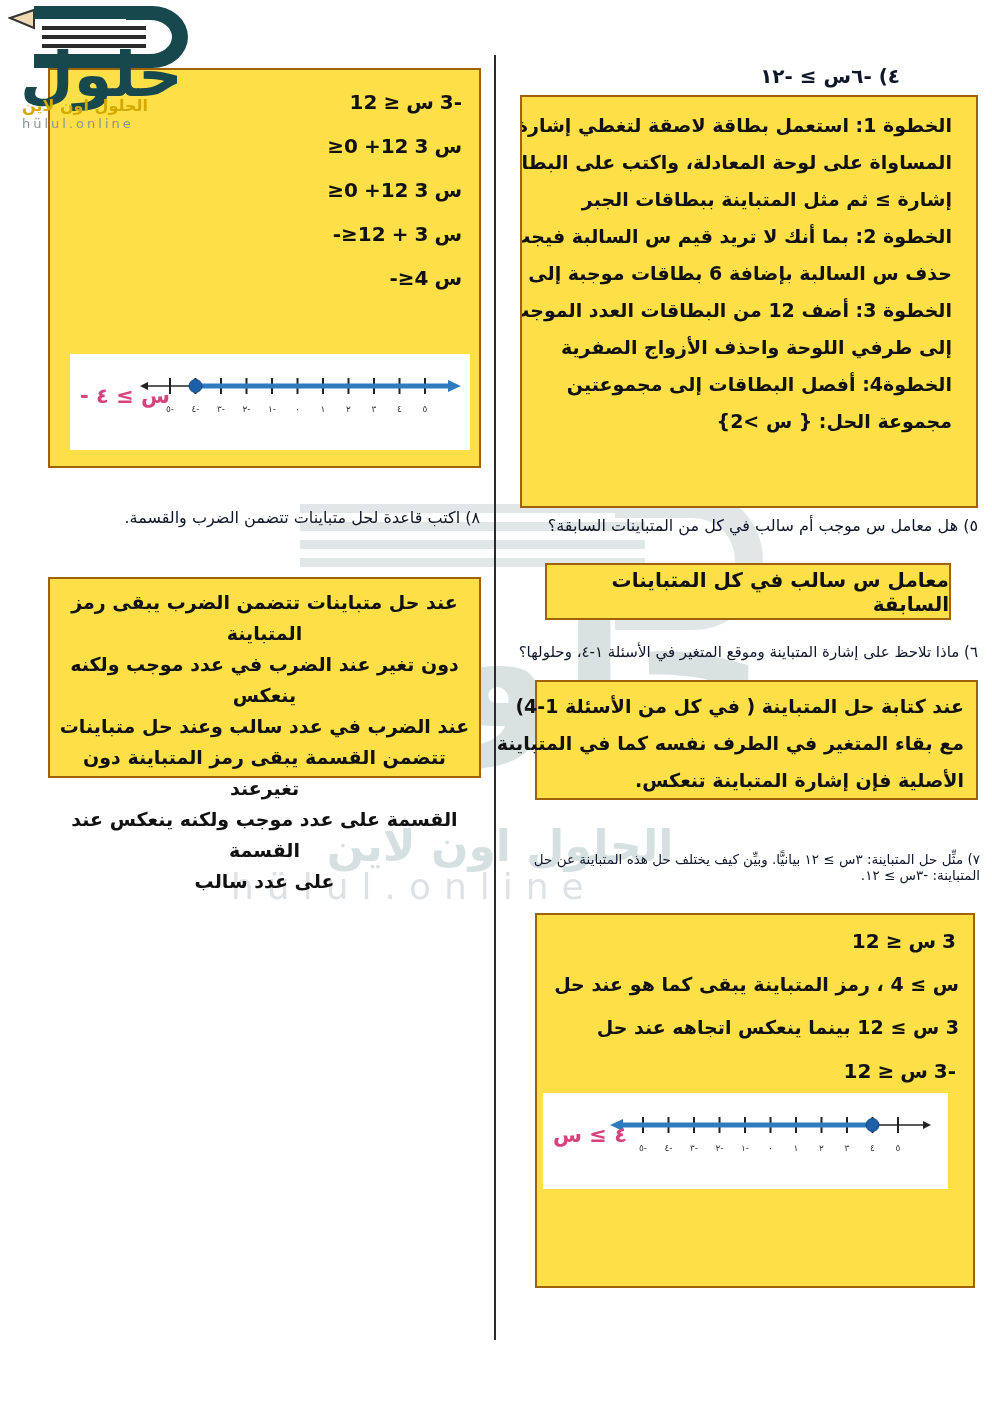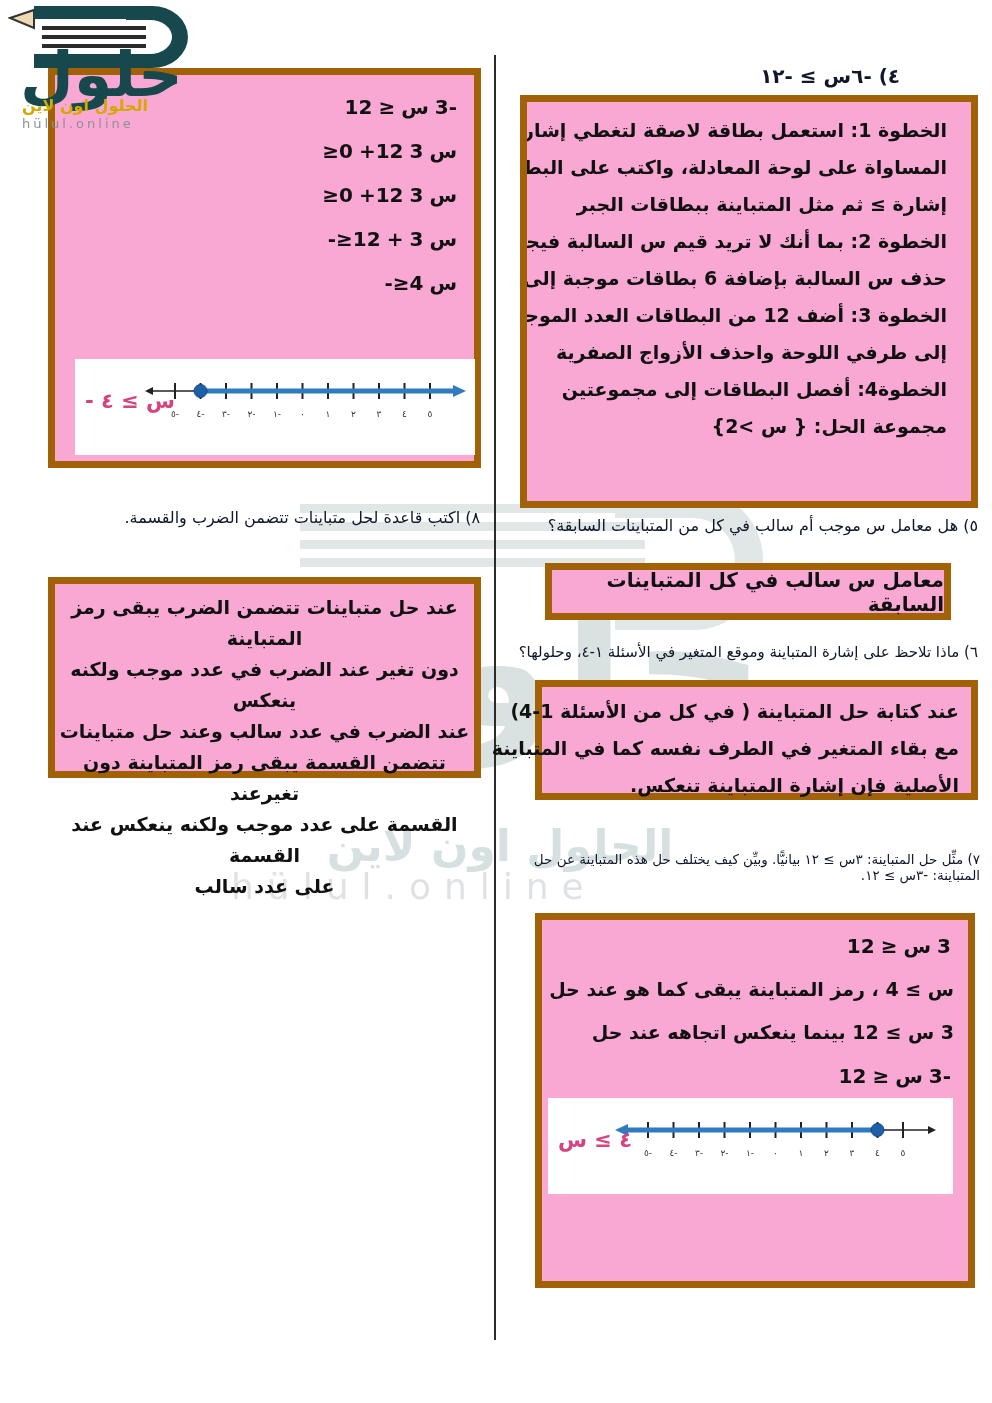--- a/index.html
+++ b/index.html
@@ -16,21 +16,21 @@
   
   #watermark{left:225px;top:490px;width:560px;height:430px;z-index:1;opacity:.55;pointer-events:none;}
   #watermark .stripes{position:absolute;left:75px;top:14px;width:345px;height:72px;}
   #watermark .stripes div{height:9px;margin-bottom:9px;background:#c9d3d2;}
   #watermark .ring{position:absolute;left:390px;top:0;width:120px;height:84px;
       border:28px solid #c9d3d2;border-left:none;border-radius:0 70px 70px 0;}
   #watermark .wcalli{position:absolute;left:55px;top:80px;font-size:185px;font-weight:bold;color:#bccbca;line-height:1;}
   #watermark .wtag{position:absolute;left:10px;top:330px;width:530px;font-size:44px;font-weight:bold;color:#b7c8c8;text-align:center;white-space:nowrap;}
   #watermark .wdom{position:absolute;left:6px;top:376px;font-size:36px;color:#c6cbce;letter-spacing:13px;white-space:nowrap;}
   
-  .ybox{background:#f9a8d4;border:7px solid #a16207;z-index:2;box-sizing:border-box;}
+  .ybox{background:#fde047;border:2px solid #a16207;z-index:2;box-sizing:border-box;}
   
   #leftbox{left:48px;top:68px;width:433px;height:400px;}
   #leftbox .eq{margin:0 14px 0 0;line-height:44px;font-size:20px;font-weight:bold;}
   
   #rightbox{left:520px;top:95px;width:458px;height:413px;overflow:hidden;padding:10px 24px 0 10px;}
   #rightbox .ln{direction:rtl;text-align:right;font-size:19px;font-weight:bold;line-height:37px;white-space:nowrap;}
   #rightbox .eq{line-height:37px;font-size:20px;font-weight:bold;margin-left:0;padding-left:40px;}
   
   .eq{direction:ltr;text-align:right;white-space:nowrap;}
   .eq span{unicode-bidi:isolate;direction:ltr;display:inline-block;margin:0 3px;}

